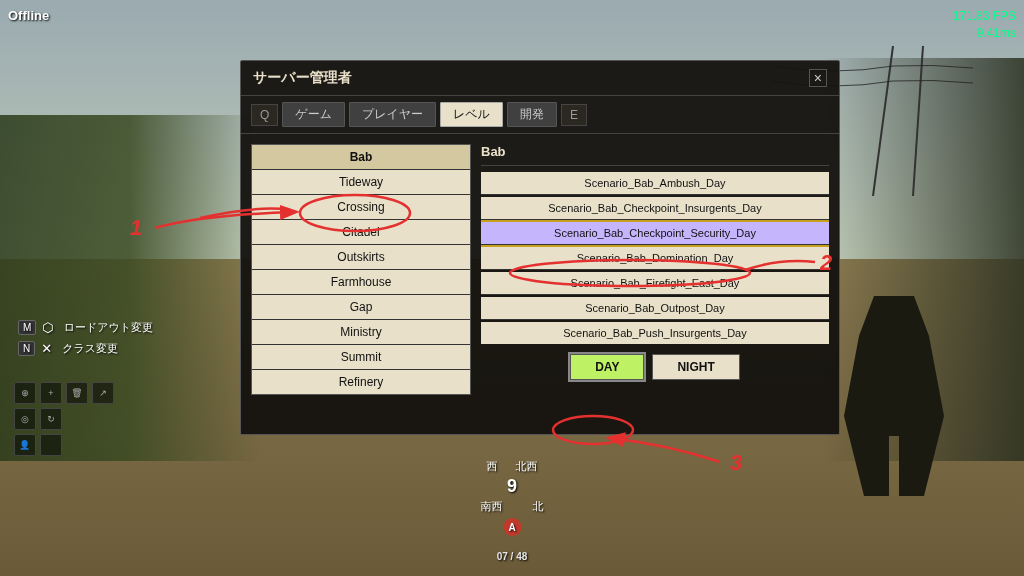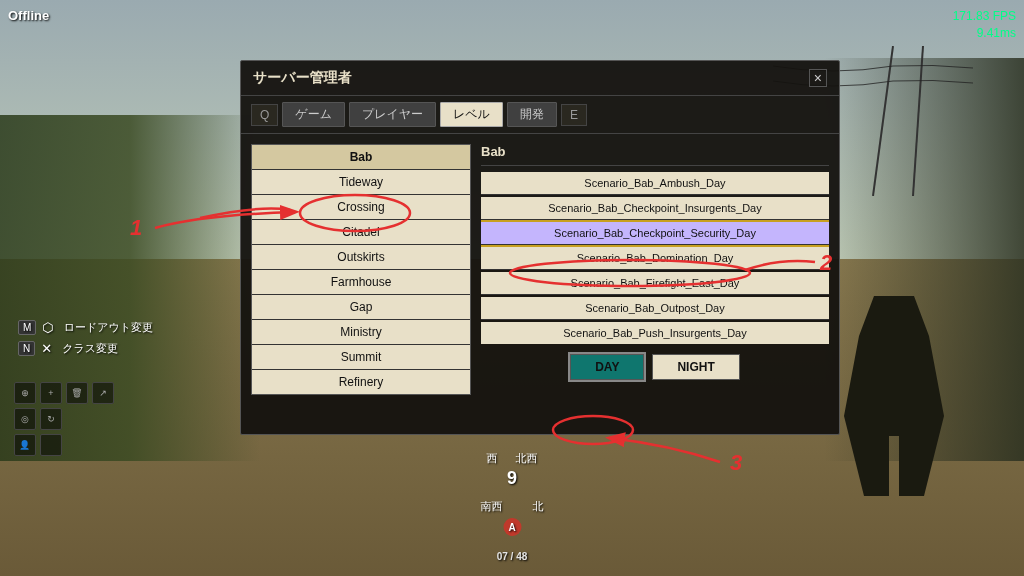--- a/index.html
+++ b/index.html
@@ -285,21 +285,21 @@
       padding: 5px 24px;
       font-size: 12px;
       font-weight: bold;
       cursor: pointer;
       border: 1px solid #555;
       background: #e8e0c8;
       color: #111;
     }
 
     .day-night-btn.active {
-      background: #0f766e;
+      background: #bef264;
       outline: 2px solid #888;
     }
 
     
     .annotations-overlay {
       position: absolute;
       inset: 0;
       pointer-events: none;
     }
 
@@ -415,21 +415,21 @@
     <div class="action-icon"></div>
   </div>
 </div>
 
 <div style="position:absolute; bottom:40px; left:50%; transform:translateX(-50%); text-align:center; color:#fff; font-size:11px; text-shadow:1px 1px 2px #000;">
   <div style="display:flex; gap:18px; justify-content:center; margin-bottom:2px;">
     <span>西</span>
     <span>北西</span>
   </div>
   <div style="font-size:18px; font-weight:bold;">9</div>
-  <div style="display:flex; gap:30px; justify-content:center; margin-top:10px;">
+  <div style="display:flex; gap:30px; justify-content:center; margin-top:2px;">
     <span>南西</span>
     <span>北</span>
   </div>
   <div style="margin-top:4px;">
     <span style="background:#c0392b; color:#fff; border-radius:50%; width:18px; height:18px; display:inline-flex; align-items:center; justify-content:center; font-size:10px; font-weight:bold;">A</span>
   </div>
 </div>
 
 <div style="position:absolute; bottom:14px; left:50%; transform:translateX(-50%); color:#e5e5e5; font-size:10px; font-weight:bold; text-shadow:1px 1px 2px #000;">07 / 48</div>
 

